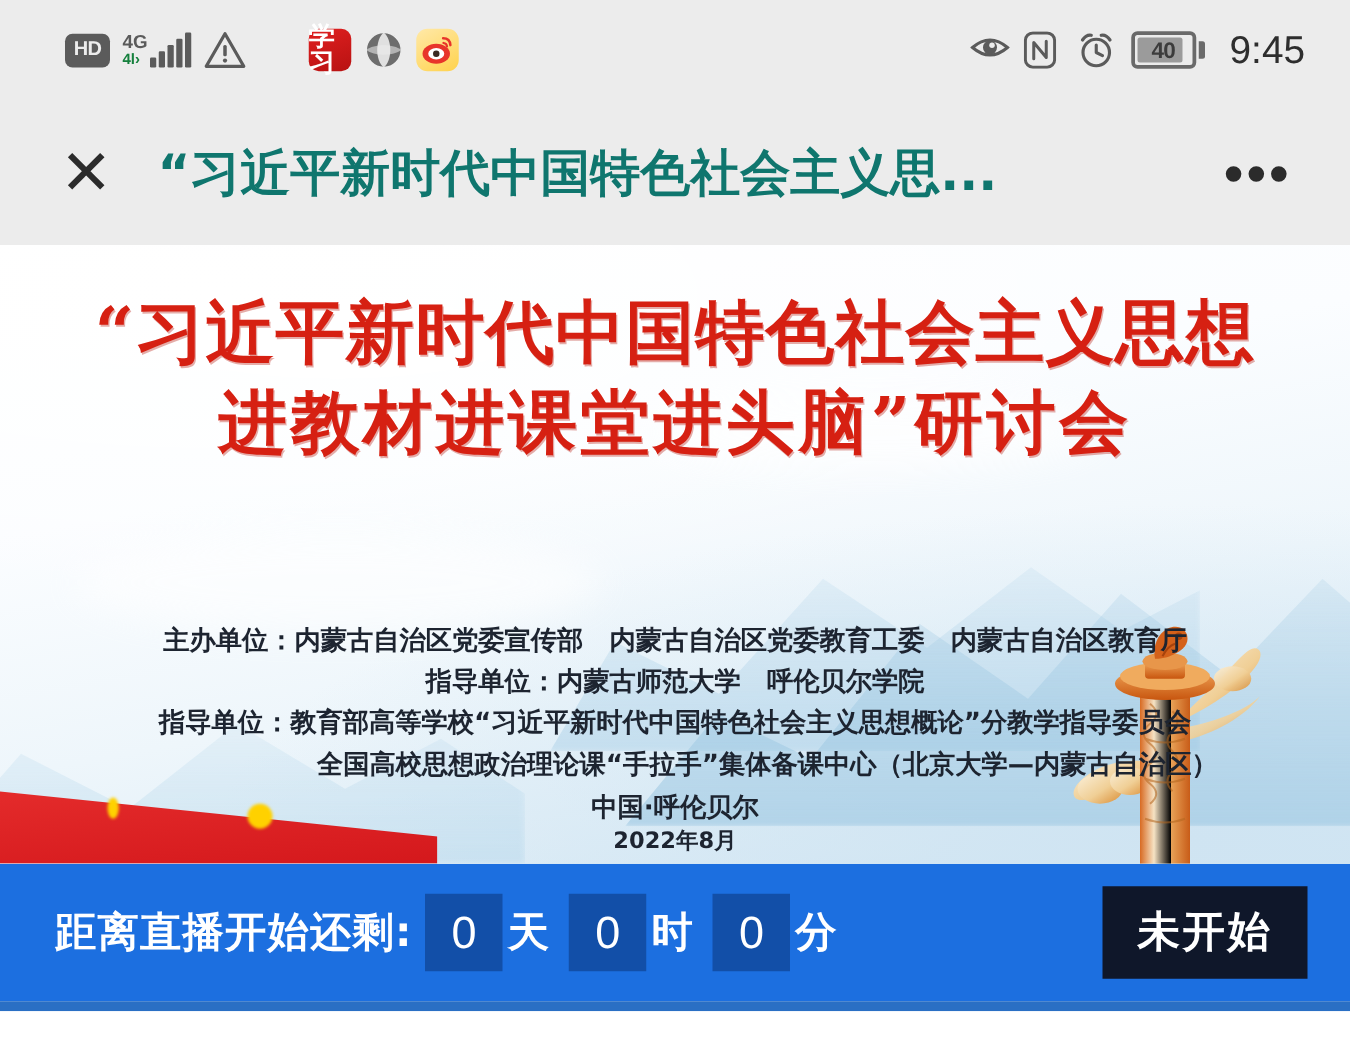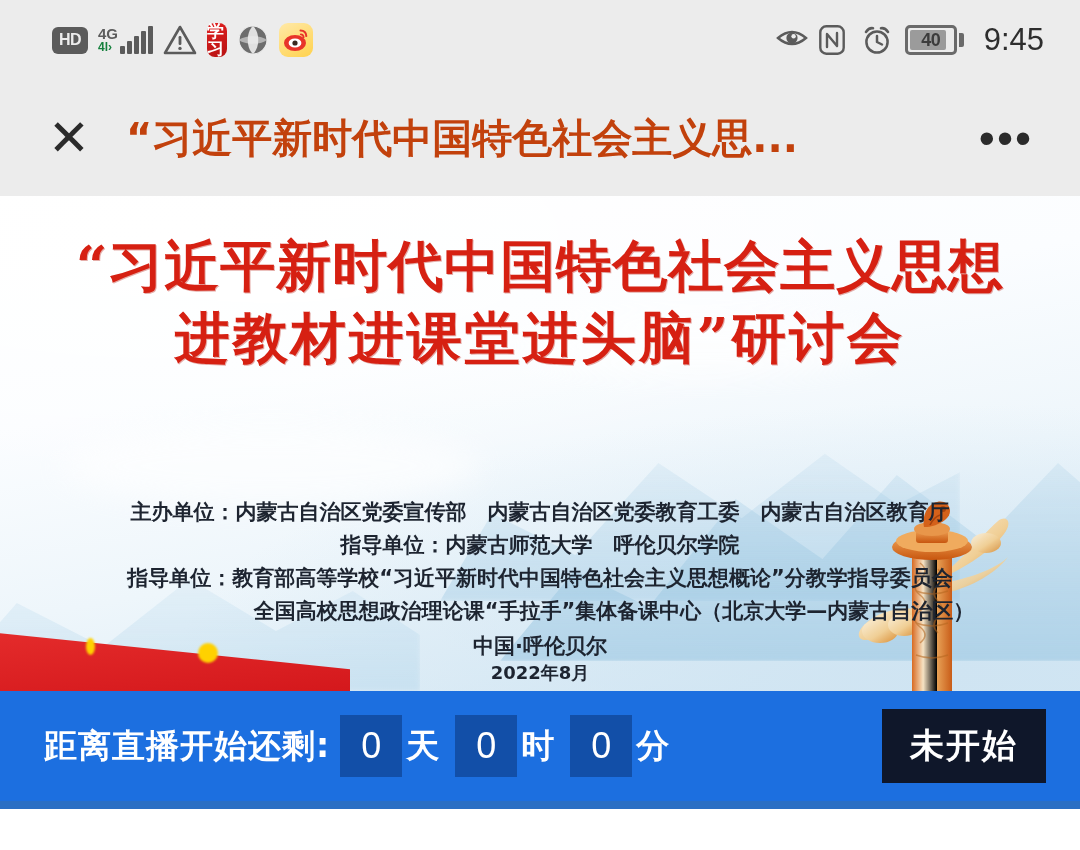--- a/index.html
+++ b/index.html
@@ -22,25 +22,25 @@
   .ic-4g{ display:flex; align-items:center; gap:1px; }
   .g4-txt{ display:flex; flex-direction:column; align-items:flex-start; margin-right:1px; }
   .g4-a{ font-size:15px;font-weight:bold;color:#5b5b5b;line-height:14px; }
   .g4-b{ font-size:12px;font-weight:bold;color:#15803d;line-height:12px; }
   .bars{ display:flex; align-items:flex-end; gap:2px; height:28px; }
   .bars i{ width:5px; background:#5b5b5b; display:block; border-radius:1px; }
 
   .ic-warn{ width:34px;height:30px; position:relative; }
   .ic-warn svg{ display:block; }
   .ic-xuexi{
-    width:20px;height:34px;border-radius:8px;
+    width:34px;height:34px;border-radius:8px;
     background:linear-gradient(160deg,#e02020,#b81212);
-    color:#fff;font-size:17px;font-weight:bold;
+    color:#fff;font-size:21px;font-weight:bold;
     display:flex;align-items:center;justify-content:center;
-    font-family:"DejaVu Sans",sans-serif;line-height:1;
+    font-family:"DejaVu Sans",sans-serif;line-height:1;margin-left:40px;
   }
   .ic-globe{ width:32px;height:32px; }
   .ic-weibo{
     width:34px;height:34px;border-radius:9px;
     background:linear-gradient(150deg,#ffe9a8,#ffd24d);
     display:flex;align-items:center;justify-content:center;
   }
 
   .ic-eye,.ic-nfc,.ic-alarm{ width:30px;height:30px; }
   .battery{ display:flex; align-items:center; }
@@ -54,21 +54,21 @@
   .clock{ font-size:31px; color:#2e2e2e; margin-left:7px; letter-spacing:0px; }
 
   
   .navbar{
     height:116px;background:#ececec;display:flex;align-items:center;
     padding:0 34px 0 34px;
   }
   .nav-close{ width:70px;height:70px;display:flex;align-items:center;justify-content:center;
                font-size:50px;color:#2b2b2b;font-weight:300;line-height:1; }
   .nav-title{
-    flex:1; font-size:40px; color:#c2410c; font-weight:bold; margin-left:22px;
+    flex:1; font-size:40px; color:#0f766e; font-weight:bold; margin-left:22px;
     white-space:nowrap; overflow:hidden; text-overflow:clip;
     font-family:"DejaVu Sans","Liberation Sans",sans-serif;
   }
   .nav-more{ width:80px;display:flex;align-items:center;justify-content:center;
              font-size:46px;color:#2b2b2b;letter-spacing:2px;line-height:0.4; }
 
   
   .banner{
     position:relative; height:495px; overflow:hidden;
     background:

